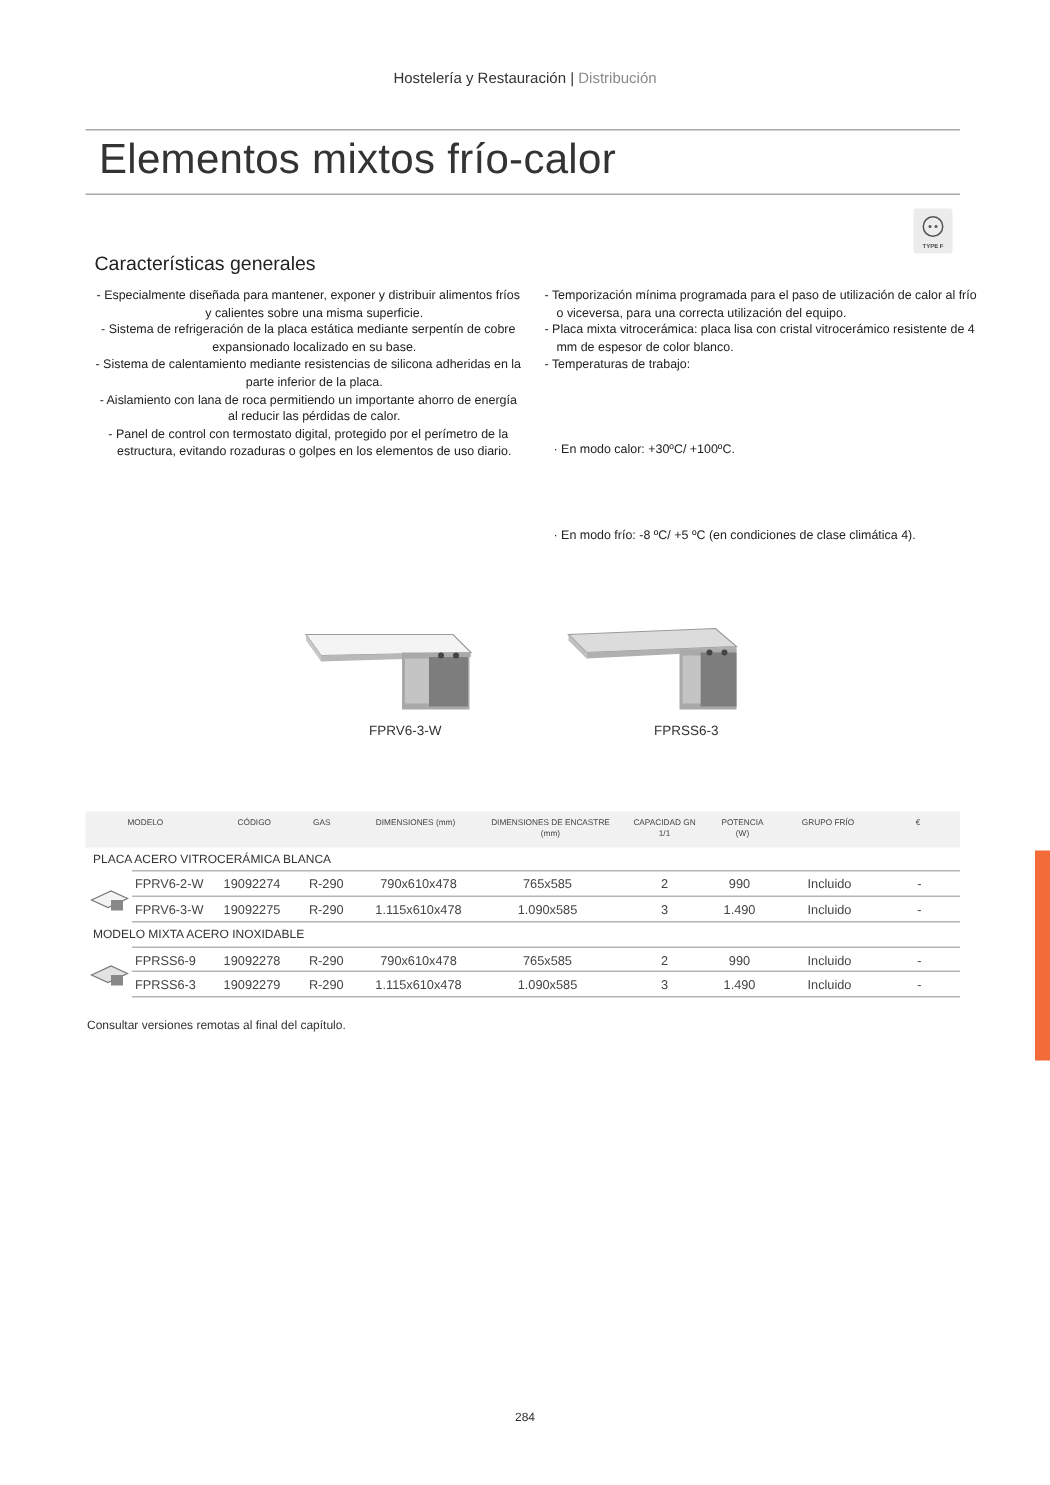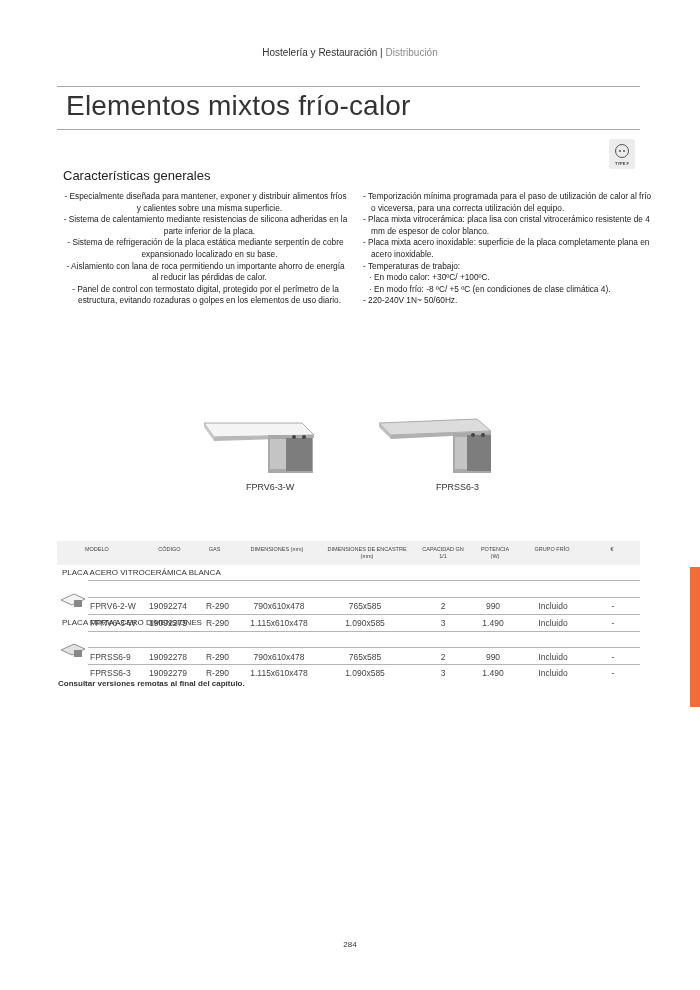--- a/index.html
+++ b/index.html
@@ -10,34 +10,34 @@
   .rule { position:absolute; left:57px; width:583px; height:1px; background:#a8a8a8; }
   .title { position:absolute; top:90px; left:66px; font-size:28px; font-weight:300; color:#333; letter-spacing:0.2px; }
   .typef { position:absolute; top:139px; left:609px; width:26px; height:30px; background:#ececec; border-radius:2px; }
   .typef .socket { position:absolute; top:5px; left:6px; width:12px; height:12px; border:1px solid #555; border-radius:50%; }
   .typef .socket::before, .typef .socket::after { content:""; position:absolute; top:5px; width:2px; height:2px; background:#555; border-radius:50%; }
   .typef .socket::before { left:3px; } .typef .socket::after { left:7px; }
   .typef .lbl { position:absolute; bottom:3px; left:0; width:26px; text-align:center; font-size:4px; font-weight:bold; color:#444; }
   .section-title { position:absolute; top:168px; left:63px; font-size:13px; color:#222; }
   .feat { position:absolute; top:191px; font-size:8.3px; line-height:11.6px; color:#222; margin:0; padding:0; list-style:none; }
   .feat li { padding-left:8px; text-indent:-8px; }
-  .feat li.sub { padding-left:14px; }
+  .feat li.sub { padding-left:14px;margin-top:45px; }
   .feat-left { left:63px; width:285px;text-align:center; }
   .feat-right { left:363px; width:290px; }
   .product { position:absolute; top:405px; width:130px; height:75px; }
   .prod-label { position:absolute; top:482px; font-size:9px; color:#333; }
   .tbl-head { position:absolute; top:541px; left:57px; width:583px; height:24px; background:#f1f1f1; }
   .th { position:absolute; top:5px; font-size:5.5px; color:#444; text-align:center; line-height:6.5px; }
   .group { position:absolute; left:62px; font-size:8px; color:#333; }
   .row { position:absolute; left:88px; width:552px; height:16px; border-top:1px solid #b5b5b5; }
   .row.last { border-bottom:1px solid #b5b5b5; }
-  .cell { position:absolute; top:20px; font-size:8.5px; color:#444; text-align:center; }
+  .cell { position:absolute; top:3px; font-size:8.5px; color:#444; text-align:center; }
   .cell.model { text-align:left; }
   .thumb { position:absolute; left:60px; width:26px; height:20px; }
-  .note { position:absolute; top:679px; left:58px; font-size:8px; color:#333;font-weight:bold; }
+  .note { position:absolute; top:679px; left:58px; font-size:8px; color:#333; }
   .tab { position:absolute; top:567px; left:690px; width:10px; height:140px; background:#f26b38; }
   .page { position:absolute; top:940px; left:0; width:700px; text-align:center; font-size:8px; color:#333; }
 </style>
 </head>
 <body>
 
 <div class="header">
   <span>Hostelería y Restauración</span><span> | </span><span class="cat">Distribución</span>
 </div>
 
@@ -47,34 +47,32 @@
 
 <div class="typef">
   <div class="socket"></div>
   <div class="lbl">TYPE F</div>
 </div>
 
 <div class="section-title">Características generales</div>
 
 <ul class="feat feat-left">
   <li>- Especialmente diseñada para mantener, exponer y distribuir alimentos fríos y calientes sobre una misma superficie.</li>
+  <li>- Sistema de refrigeración de la placa estática mediante serpentín de cobre expansionado localizado en su base.</li>
   <li>- Sistema de calentamiento mediante resistencias de silicona adheridas en la parte inferior de la placa.</li>
-  <li>- Sistema de refrigeración de la placa estática mediante serpentín de cobre expansionado localizado en su base.</li>
   <li>- Aislamiento con lana de roca permitiendo un importante ahorro de energía al reducir las pérdidas de calor.</li>
   <li>- Panel de control con termostato digital, protegido por el perímetro de la estructura, evitando rozaduras o golpes en los elementos de uso diario.</li>
 </ul>
 
 <ul class="feat feat-right">
   <li>- Temporización mínima programada para el paso de utilización de calor al frío o viceversa, para una correcta utilización del equipo.</li>
   <li>- Placa mixta vitrocerámica: placa lisa con cristal vitrocerámico resistente de 4 mm de espesor de color blanco.</li>
-  <li>- Placa mixta acero inoxidable: superficie de la placa completamente plana en acero inoxidable.</li>
   <li>- Temperaturas de trabajo:</li>
   <li class="sub">· En modo calor: +30ºC/ +100ºC.</li>
   <li class="sub">· En modo frío: -8 ºC/ +5 ºC (en condiciones de clase climática 4).</li>
-  <li>- 220-240V 1N~ 50/60Hz.</li>
 </ul>
 
 <svg class="product" style="left:198px" viewBox="0 0 130 75">
   <polygon points="6,18 104,18 116,30 16,32" fill="#f4f4f4" stroke="#9a9a9a" stroke-width="0.8"></polygon>
   <polygon points="6,18 16,32 16,36 6,22" fill="#c8c8c8"></polygon>
   <polygon points="16,32 116,30 116,33 16,36" fill="#b8b8b8"></polygon>
   <rect x="70" y="30" width="45" height="38" fill="#a9a9a9"></rect>
   <rect x="88" y="33" width="26" height="33" fill="#7d7d7d"></rect>
   <rect x="72" y="34" width="16" height="30" fill="#c4c4c4"></rect>
   <circle cx="96" cy="32" r="2" fill="#444"></circle>
@@ -126,21 +124,21 @@
   <div class="cell" style="left:55px;width:50px">19092275</div>
   <div class="cell" style="left:112px;width:35px">R-290</div>
   <div class="cell" style="left:155px;width:72px">1.115x610x478</div>
   <div class="cell" style="left:242px;width:70px">1.090x585</div>
   <div class="cell" style="left:340px;width:30px">3</div>
   <div class="cell" style="left:390px;width:30px">1.490</div>
   <div class="cell" style="left:440px;width:50px">Incluido</div>
   <div class="cell" style="left:518px;width:14px">-</div>
 </div>
 
-<div class="group" style="top:618px">PLACA MIXTA ACERO DIMENSIONES</div>
+<div class="group" style="top:618px">MODELO MIXTA ACERO INOXIDABLE</div>
 <svg class="thumb" style="top:640px" viewBox="0 0 26 20">
   <polygon points="1,10 14,4 25,9 12,15" fill="#e2e2e2" stroke="#777" stroke-width="0.8"></polygon>
   <rect x="14" y="10" width="8" height="7" fill="#888"></rect>
 </svg>
 <div class="row" style="top:631px">
   <div class="cell model" style="left:2px">FPRSS6-9</div>
   <div class="cell" style="left:55px;width:50px">19092278</div>
   <div class="cell" style="left:112px;width:35px">R-290</div>
   <div class="cell" style="left:155px;width:72px">790x610x478</div>
   <div class="cell" style="left:242px;width:70px">765x585</div>

